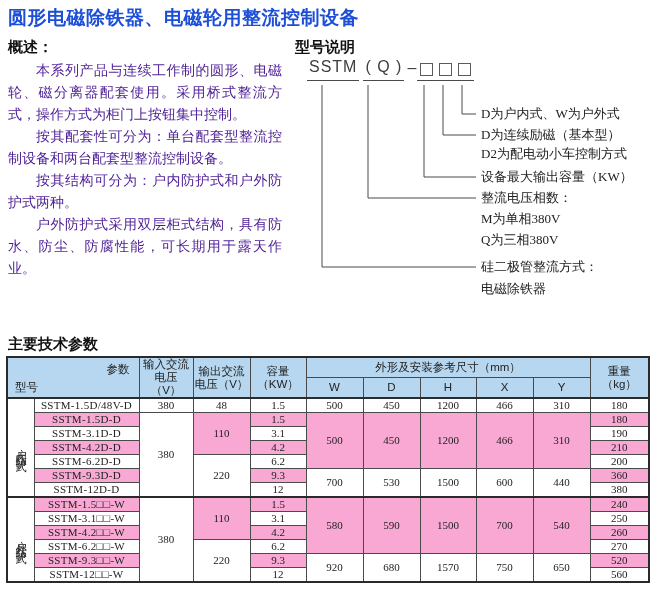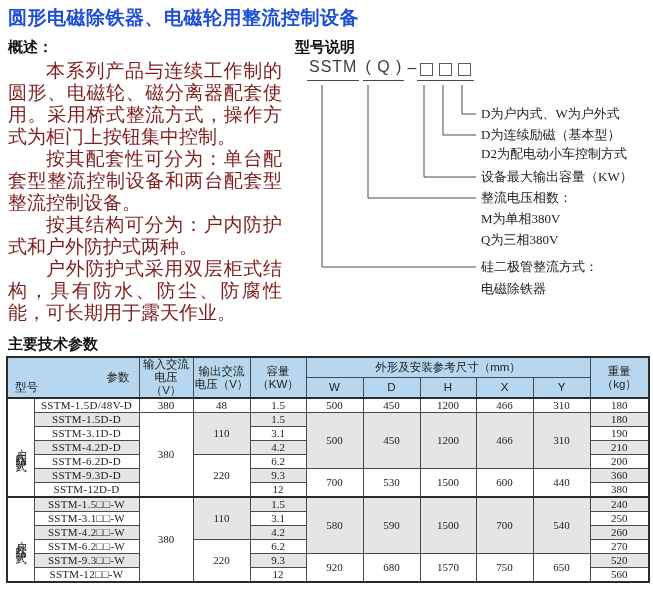--- a/index.html
+++ b/index.html
@@ -12,22 +12,22 @@
     position:absolute; left:8px; top:5px; font-size:19px; font-weight:bold;
     color:#1d4ed8; font-family:"Liberation Sans","DejaVu Sans",sans-serif; letter-spacing:0.5px;
   }
   .sec-heading {
     font-size:15px; font-weight:bold; color:#111;
     font-family:"Liberation Sans","DejaVu Sans",sans-serif;
   }
   .overview { position:absolute; left:8px; top:38px; width:274px; }
   .overview .sec-heading { margin-bottom:3px; }
   .overview p {
-    font-size:19px; line-height:22px; text-indent:2em; text-align:justify;
-    text-justify:inter-character; color:#7f1d1d;
+    font-size:14px; line-height:22px; text-indent:2em; text-align:justify;
+    text-justify:inter-character; color:#4c1d95;
   }
   .model-section { position:absolute; left:295px; top:38px; width:358px; }
   .diagram { position:relative; width:358px; height:278px; }
   .code-line {
     position:absolute; left:12px; top:1px; display:flex; align-items:flex-end;
     font-family:"Liberation Sans","DejaVu Sans",sans-serif; font-size:16px; color:#3d3d3d;
   }
   .code-part { border-bottom:1px solid #4a4a4a; padding:0 2px 4px 2px; letter-spacing:1px; }
   .code-part.mid { margin-left:4px; }
   .code-dash { padding:0 1px 4px 3px; }
@@ -49,26 +49,26 @@
     border:1px solid #4a4a4a; padding:0; height:13px; line-height:13px;
     font-weight:normal; overflow:hidden;
   }
   .spec-table { border:2px solid #2a2a2a; }
   .spec-table thead th {
     background:#b6d7ef; font-family:"Liberation Sans","DejaVu Sans",sans-serif;
     font-size:11.5px; line-height:13px; height:20px; border-bottom-width:1px;
   }
   .spec-table thead tr.hrow1 th { border-bottom-width:1px; }
   .spec-table thead { border-bottom:2px solid #2a2a2a; }
-  .hl { background:#e5e5e5; }
+  .hl { background:#f9a8d4; }
   .diag-cell { position:relative; height:41px; padding:0;
     background-color:#b6d7ef;
     background-image:linear-gradient(to bottom right, transparent 49.5%, #4a4a4a 49.5%, #4a4a4a 50.6%, transparent 50.6%);
   }
-  .diag-param { position:absolute; right:9px; top:13px; }
+  .diag-param { position:absolute; right:9px; top:5px; }
   .diag-model { position:absolute; left:7px; bottom:3px; }
   .group-label {
     writing-mode:vertical-rl; text-orientation:upright; letter-spacing:3px;
     font-size:11px; background:#fff;
   }
   .spec-table td.model { font-size:11px; letter-spacing:0.3px; }
   tr.group-start td { border-top:2px solid #2a2a2a; }
 </style>
 </head>
 <body>

